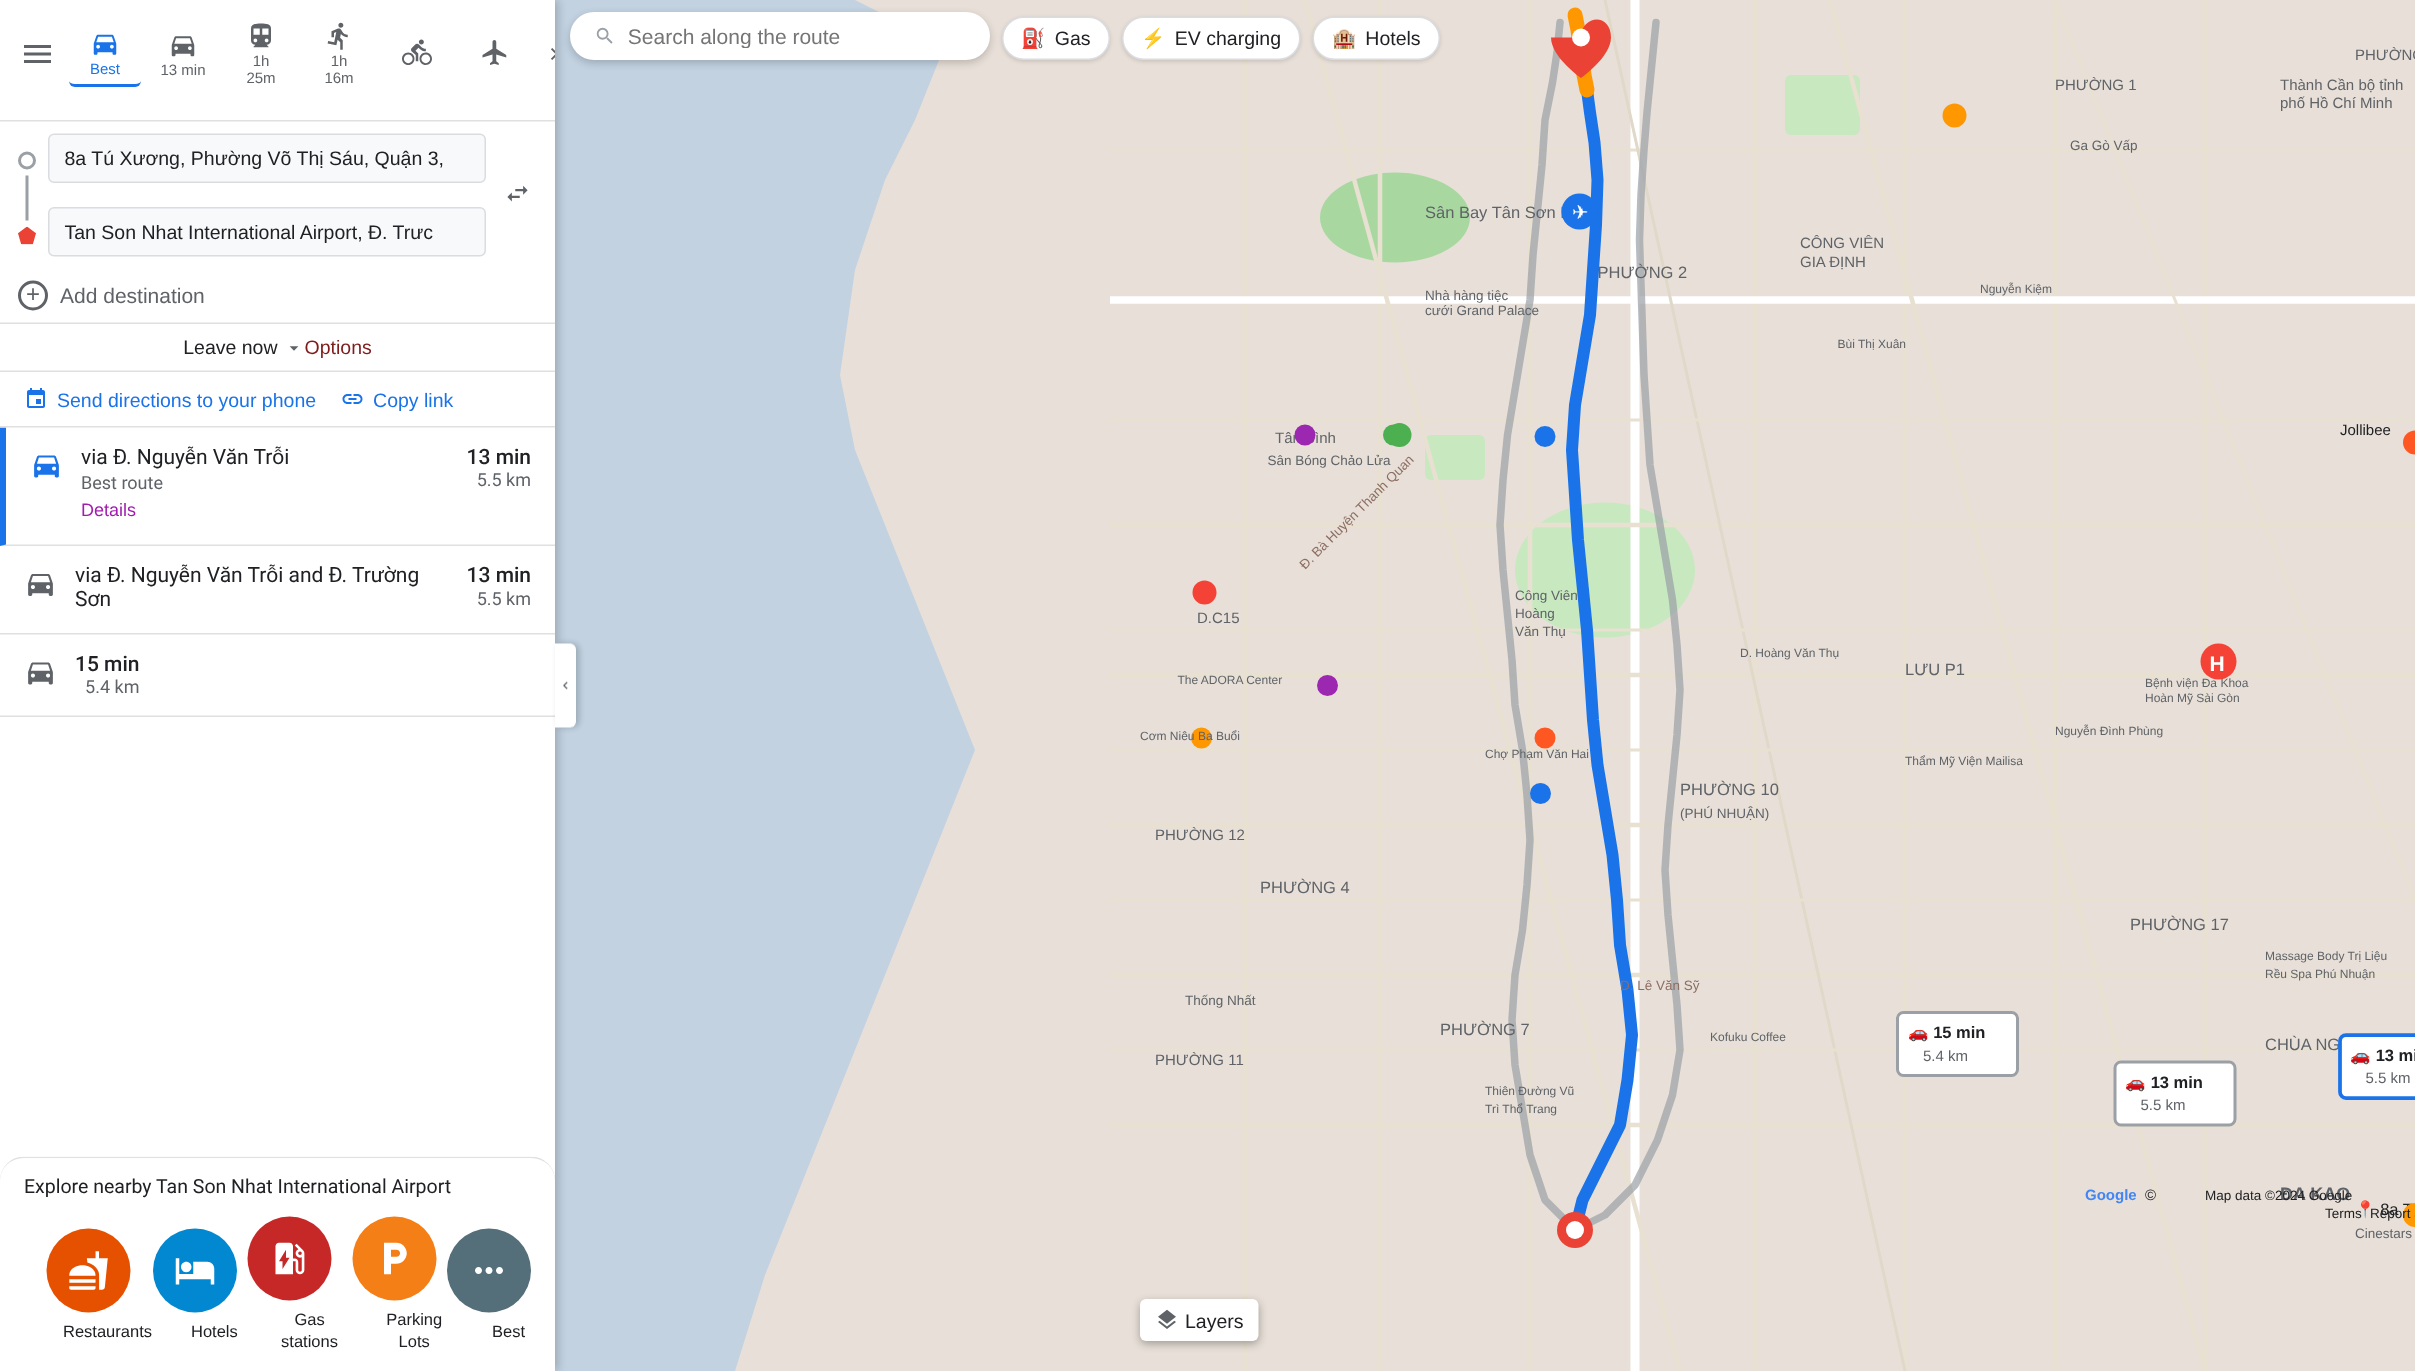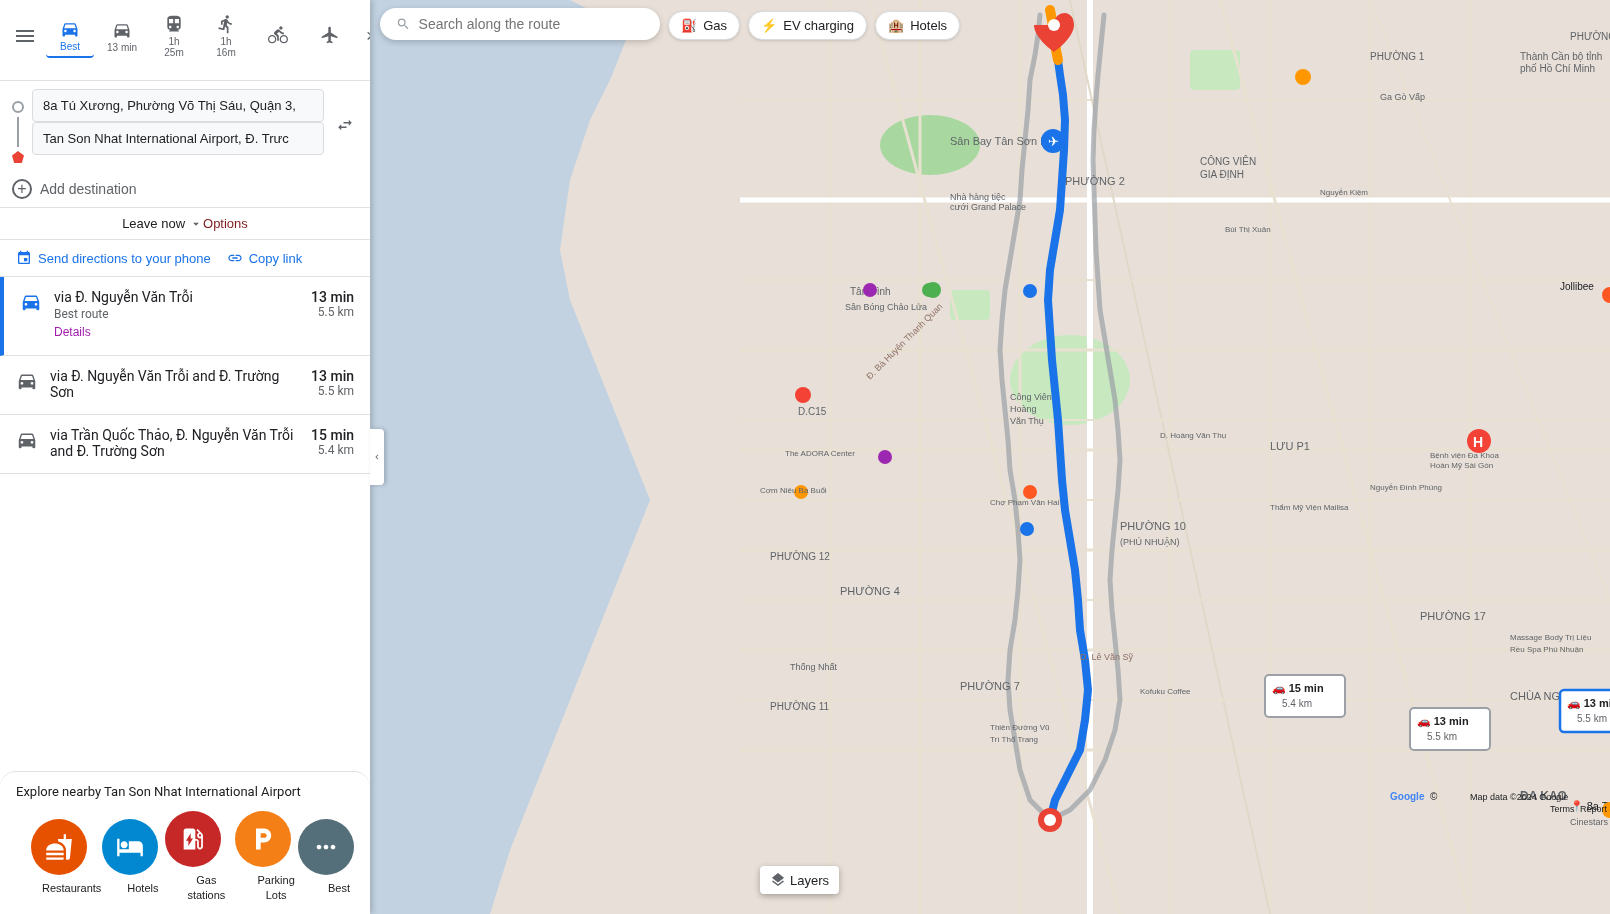--- a/index.html
+++ b/index.html
@@ -105,21 +105,21 @@
       width: 12px; height: 12px;
       background: #ea4335;
       border-radius: 0;
       clip-path: polygon(50% 0%, 100% 38%, 82% 100%, 18% 100%, 0% 38%);
     }
 
     .inputs-container {
       flex: 1;
       display: flex;
       flex-direction: column;
-      gap: 0;
+      gap: 16px;
     }
 
     .route-input {
       width: 100%;
       padding: 8px 10px;
       border: 1px solid #dadce0;
       border-radius: 4px;
       font-size: 13px;
       color: #202124;
       outline: none;
@@ -516,23 +516,20 @@
         <div class="route-time">13 min</div>
         <div class="route-distance">5.5 km</div>
       </div>
     </div>
 
     <div class="route-item">
       <div class="route-icon">
         <svg width="22" height="22" viewBox="0 0 24 24" fill="#5f6368">
             <path d="M18.92 6.01C18.72 5.42 18.16 5 17.5 5h-11c-.66 0-1.21.42-1.42 1.01L3 12v8c0 .55.45 1 1 1h1c.55 0 1-.45 1-1v-1h12v1c0 .55.45 1 1 1h1c.55 0 1-.45 1-1v-8l-2.08-5.99zM6.5 16c-.83 0-1.5-.67-1.5-1.5S5.67 13 6.5 13s1.5.67 1.5 1.5S7.33 16 6.5 16zm11 0c-.83 0-1.5-.67-1.5-1.5s.67-1.5 1.5-1.5 1.5.67 1.5 1.5-.67 1.5-1.5 1.5zM5 11l1.5-4.5h11L19 11H5z"></path>
           </svg>
-      </div>
-      <div class="route-info">
-        <div class="route-via">via Trần Quốc Thảo, Đ. Nguyễn Văn Trỗi and Đ. Trường Sơn</div>
       </div>
       <div>
         <div class="route-time">15 min</div>
         <div class="route-distance">5.4 km</div>
       </div>
     </div>
   </div>
 
   <div class="explore-section">
     <div class="explore-title">Explore nearby Tan Son Nhat International Airport</div>

